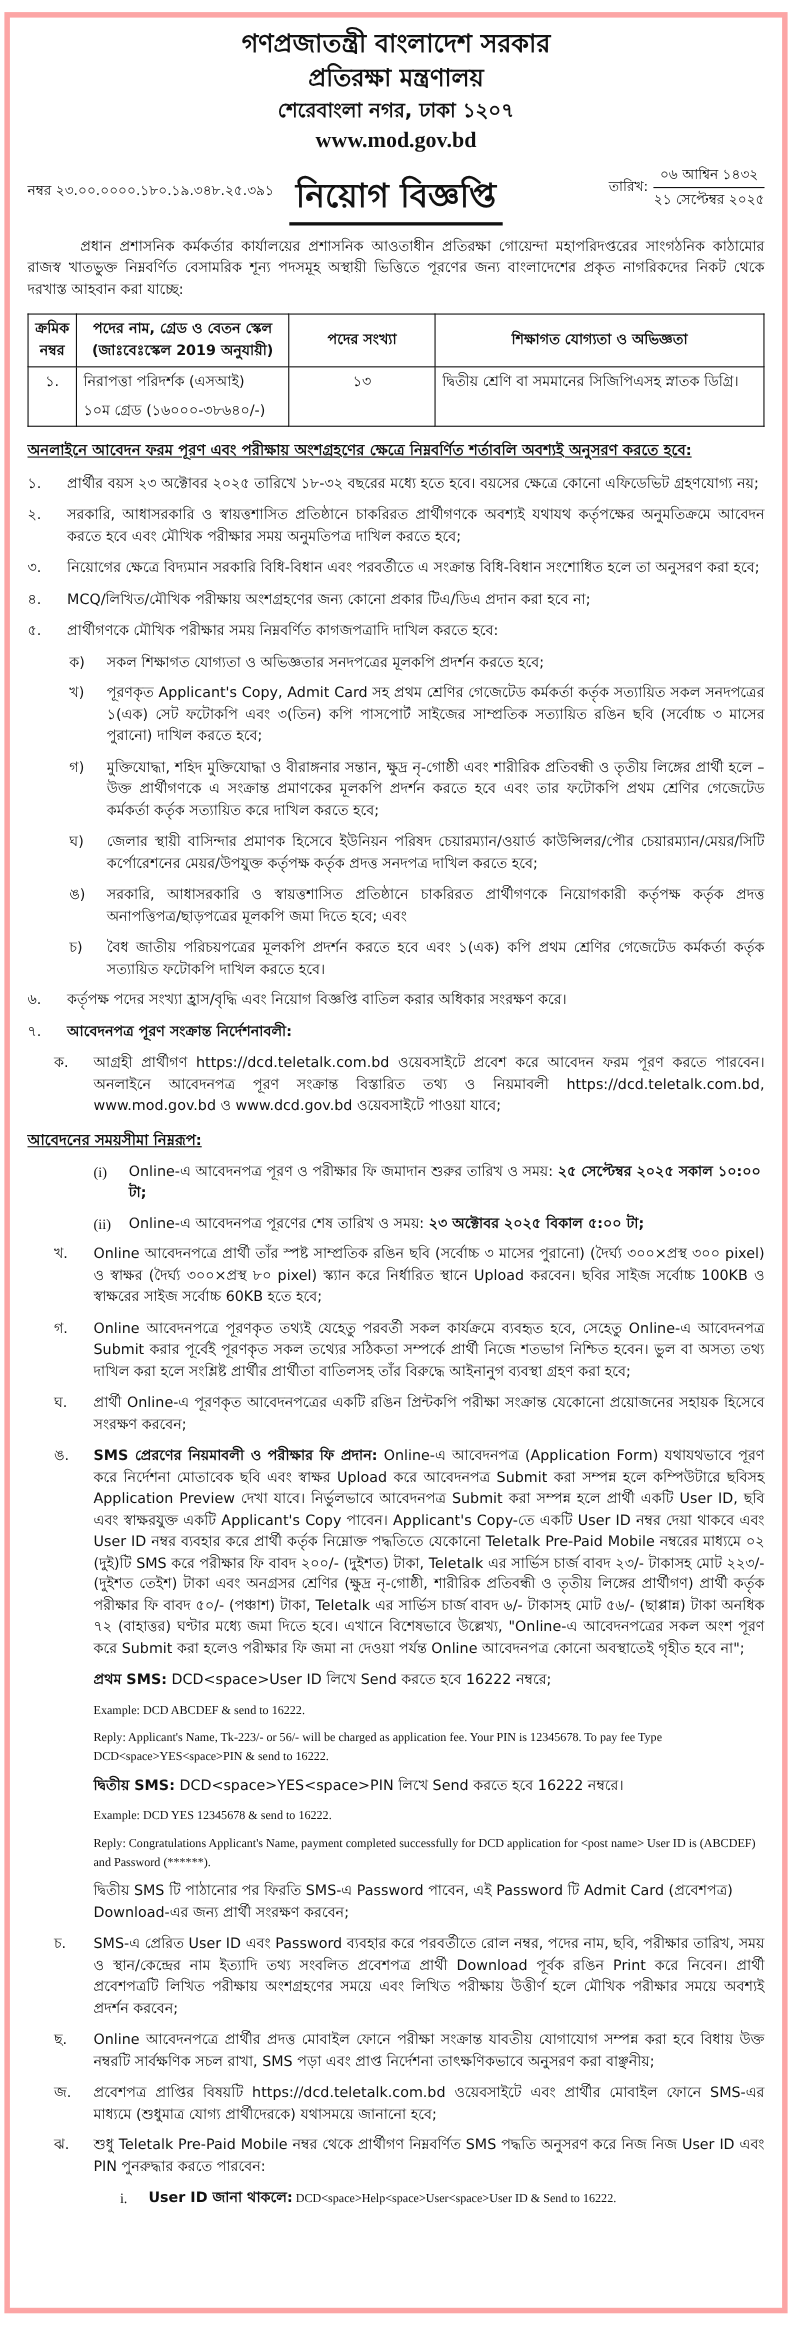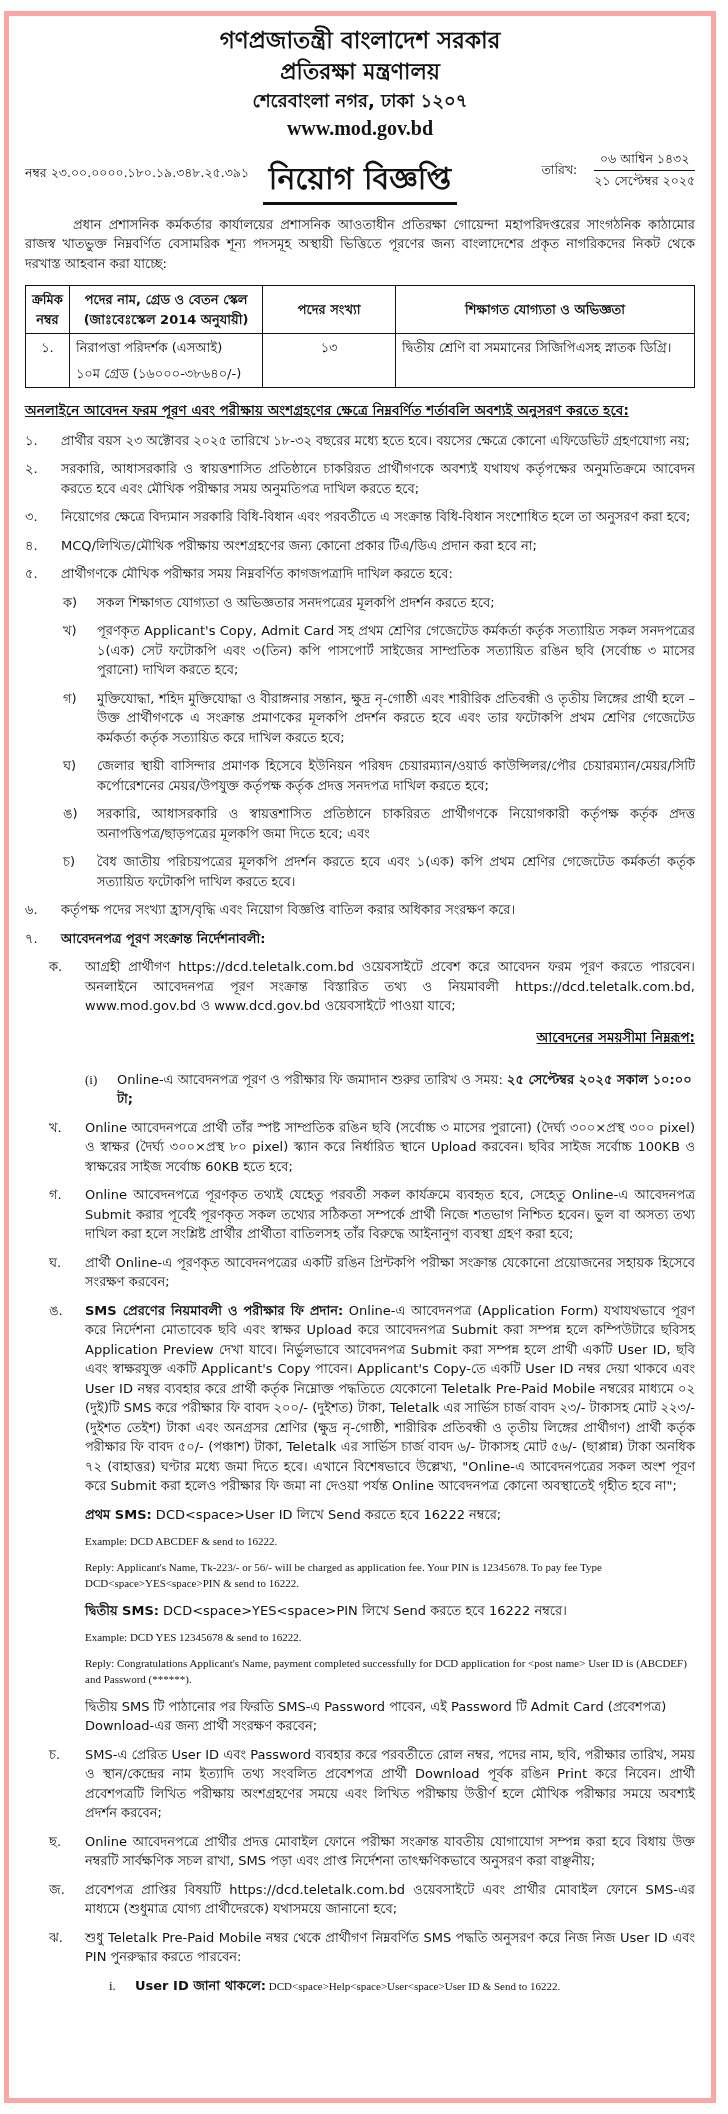--- a/index.html
+++ b/index.html
@@ -14,21 +14,21 @@
     padding:10px 16px 8px 16px;background:#fff;overflow:hidden;
   }
   .c{text-align:center;}
   .b{font-weight:bold;}
   .hdr-govt{font-size:23px;font-weight:bold;line-height:1.3;}
   .hdr-min{font-size:22px;font-weight:bold;line-height:1.45;}
   .hdr-addr{font-size:18px;font-weight:bold;line-height:1.45;}
   .hdr-web{font-size:20px;font-weight:bold;font-family:"Liberation Serif",serif;line-height:1.4;}
   .memo-row{display:flex;justify-content:space-between;align-items:flex-start;margin-top:8px;}
   .memo-no{font-size:12.5px;padding-top:14px;}
-  .memo-date{display:flex;align-items:center;gap:17px;font-size:12.5px;}
+  .memo-date{display:flex;align-items:center;gap:5px;font-size:12.5px;}
   .frac{display:inline-block;text-align:center;}
   .frac .top{display:block;border-bottom:1.5px solid #111;padding:0 3px 1px 3px;}
   .frac .bot{display:block;padding-top:1px;}
   .title-wrap{text-align:center;margin:-30px 0 10px 0;}
   .title{
     display:inline-block;font-size:30px;font-weight:bold;
     border-bottom:3px solid #111;padding:0 6px 4px 6px;line-height:1.25;
   }
   .intro{margin:10px 0 12px 0;text-align:justify;text-indent:48px;}
   table.posts{border-collapse:collapse;width:100%;margin:4px 0 12px 0;border-radius:22px;}
@@ -43,21 +43,21 @@
     font-weight:bold;text-decoration:underline;
     margin:12px 0 10px 0;font-size:13.5px;
   }
   .li{display:flex;margin:9px 0;}
   .li>.num{flex:0 0 36px;}
   .li>.txt{flex:1;text-align:justify;}
   .sub{margin-left:38px;}
   .sub>.num{flex:0 0 34px;}
   .s7sub{margin-left:24px;}
   .s7sub>.num{flex:0 0 36px;}
-  .dl-head{font-weight:bold;text-decoration:underline;margin:11px 0 23px 0;font-size:13.5px;text-align:right;}
+  .dl-head{font-weight:bold;text-decoration:underline;margin:11px 0 9px 0;font-size:13.5px;}
   .dl{display:flex;margin:8px 0 8px 60px;}
   .dl>.pre{flex:0 0 32px;font-family:"Liberation Serif",serif;}
   .dl>.txt{flex:1;}
   .note-ind{margin:8px 0 8px 60px;text-align:justify;}
   .smsline{margin:9px 0 9px 60px;}
   .lat{font-family:Liberation Serif, serif;font-size:11px;}
   .help{display:flex;margin:9px 0 9px 84px;}
   .help>.num{flex:0 0 26px;font-family:"Liberation Serif",serif;}
   .help>.txt{flex:1;}
   .help-ex{margin:9px 0 9px 110px;}
@@ -91,21 +91,21 @@
 
   <table class="posts">
     <tbody>
         <tr>
       <th class="col-serial">
         <div>ক্রমিক</div>
         <div>নম্বর</div>
       </th>
       <th class="col-post">
         <div>পদের নাম, গ্রেড ও বেতন স্কেল</div>
-        <div>(জাঃবেঃস্কেল 2014 অনুযায়ী)</div>
+        <div>(জাঃবেঃস্কেল 2019 অনুযায়ী)</div>
       </th>
       <th class="col-count">পদের সংখ্যা</th>
       <th class="col-qual">শিক্ষাগত যোগ্যতা ও অভিজ্ঞতা</th>
     </tr>
     <tr>
       <td class="cc">১.</td>
       <td>
         <div>নিরাপত্তা পরিদর্শক (এসআই)</div>
         <div style="margin-top:6px;">১০ম গ্রেড (১৬০০০-৩৮৬৪০/-)</div>
       </td>
@@ -177,20 +177,24 @@
     <span class="num">ক.</span>
     <span class="txt">আগ্রহী প্রার্থীগণ https://dcd.teletalk.com.bd ওয়েবসাইটে প্রবেশ করে আবেদন ফরম পূরণ করতে পারবেন। অনলাইনে আবেদনপত্র পূরণ সংক্রান্ত বিস্তারিত তথ্য ও নিয়মাবলী https://dcd.teletalk.com.bd, www.mod.gov.bd ও www.dcd.gov.bd ওয়েবসাইটে পাওয়া যাবে;</span>
   </div>
 
   <div class="dl-head">আবেদনের সময়সীমা নিম্নরূপ:</div>
 
   <div class="dl">
     <span class="pre">(i)</span>
     <span class="txt"><span>Online-এ আবেদনপত্র পূরণ ও পরীক্ষার ফি জমাদান শুরুর তারিখ ও সময়: </span><span class="b">২৫ সেপ্টেম্বর ২০২৫ সকাল ১০:০০ টা;</span></span>
   </div>
+  <div class="dl">
+    <span class="pre">(ii)</span>
+    <span class="txt"><span>Online-এ আবেদনপত্র পূরণের শেষ তারিখ ও সময়: </span><span class="b">২৩ অক্টোবর ২০২৫ বিকাল ৫:০০ টা;</span></span>
+  </div>
 
 
   <div class="li s7sub">
     <span class="num">খ.</span>
     <span class="txt">Online আবেদনপত্রে প্রার্থী তাঁর স্পষ্ট সাম্প্রতিক রঙিন ছবি (সর্বোচ্চ ৩ মাসের পুরানো) (দৈর্ঘ্য ৩০০×প্রস্থ ৩০০ pixel) ও স্বাক্ষর (দৈর্ঘ্য ৩০০×প্রস্থ ৮০ pixel) স্ক্যান করে নির্ধারিত স্থানে Upload করবেন। ছবির সাইজ সর্বোচ্চ 100KB ও স্বাক্ষরের সাইজ সর্বোচ্চ 60KB হতে হবে;</span>
   </div>
   <div class="li s7sub">
     <span class="num">গ.</span>
     <span class="txt">Online আবেদনপত্রে পূরণকৃত তথ্যই যেহেতু পরবর্তী সকল কার্যক্রমে ব্যবহৃত হবে, সেহেতু Online-এ আবেদনপত্র Submit করার পূর্বেই পূরণকৃত সকল তথ্যের সঠিকতা সম্পর্কে প্রার্থী নিজে শতভাগ নিশ্চিত হবেন। ভুল বা অসত্য তথ্য দাখিল করা হলে সংশ্লিষ্ট প্রার্থীর প্রার্থীতা বাতিলসহ তাঁর বিরুদ্ধে আইনানুগ ব্যবস্থা গ্রহণ করা হবে;</span>
   </div>

